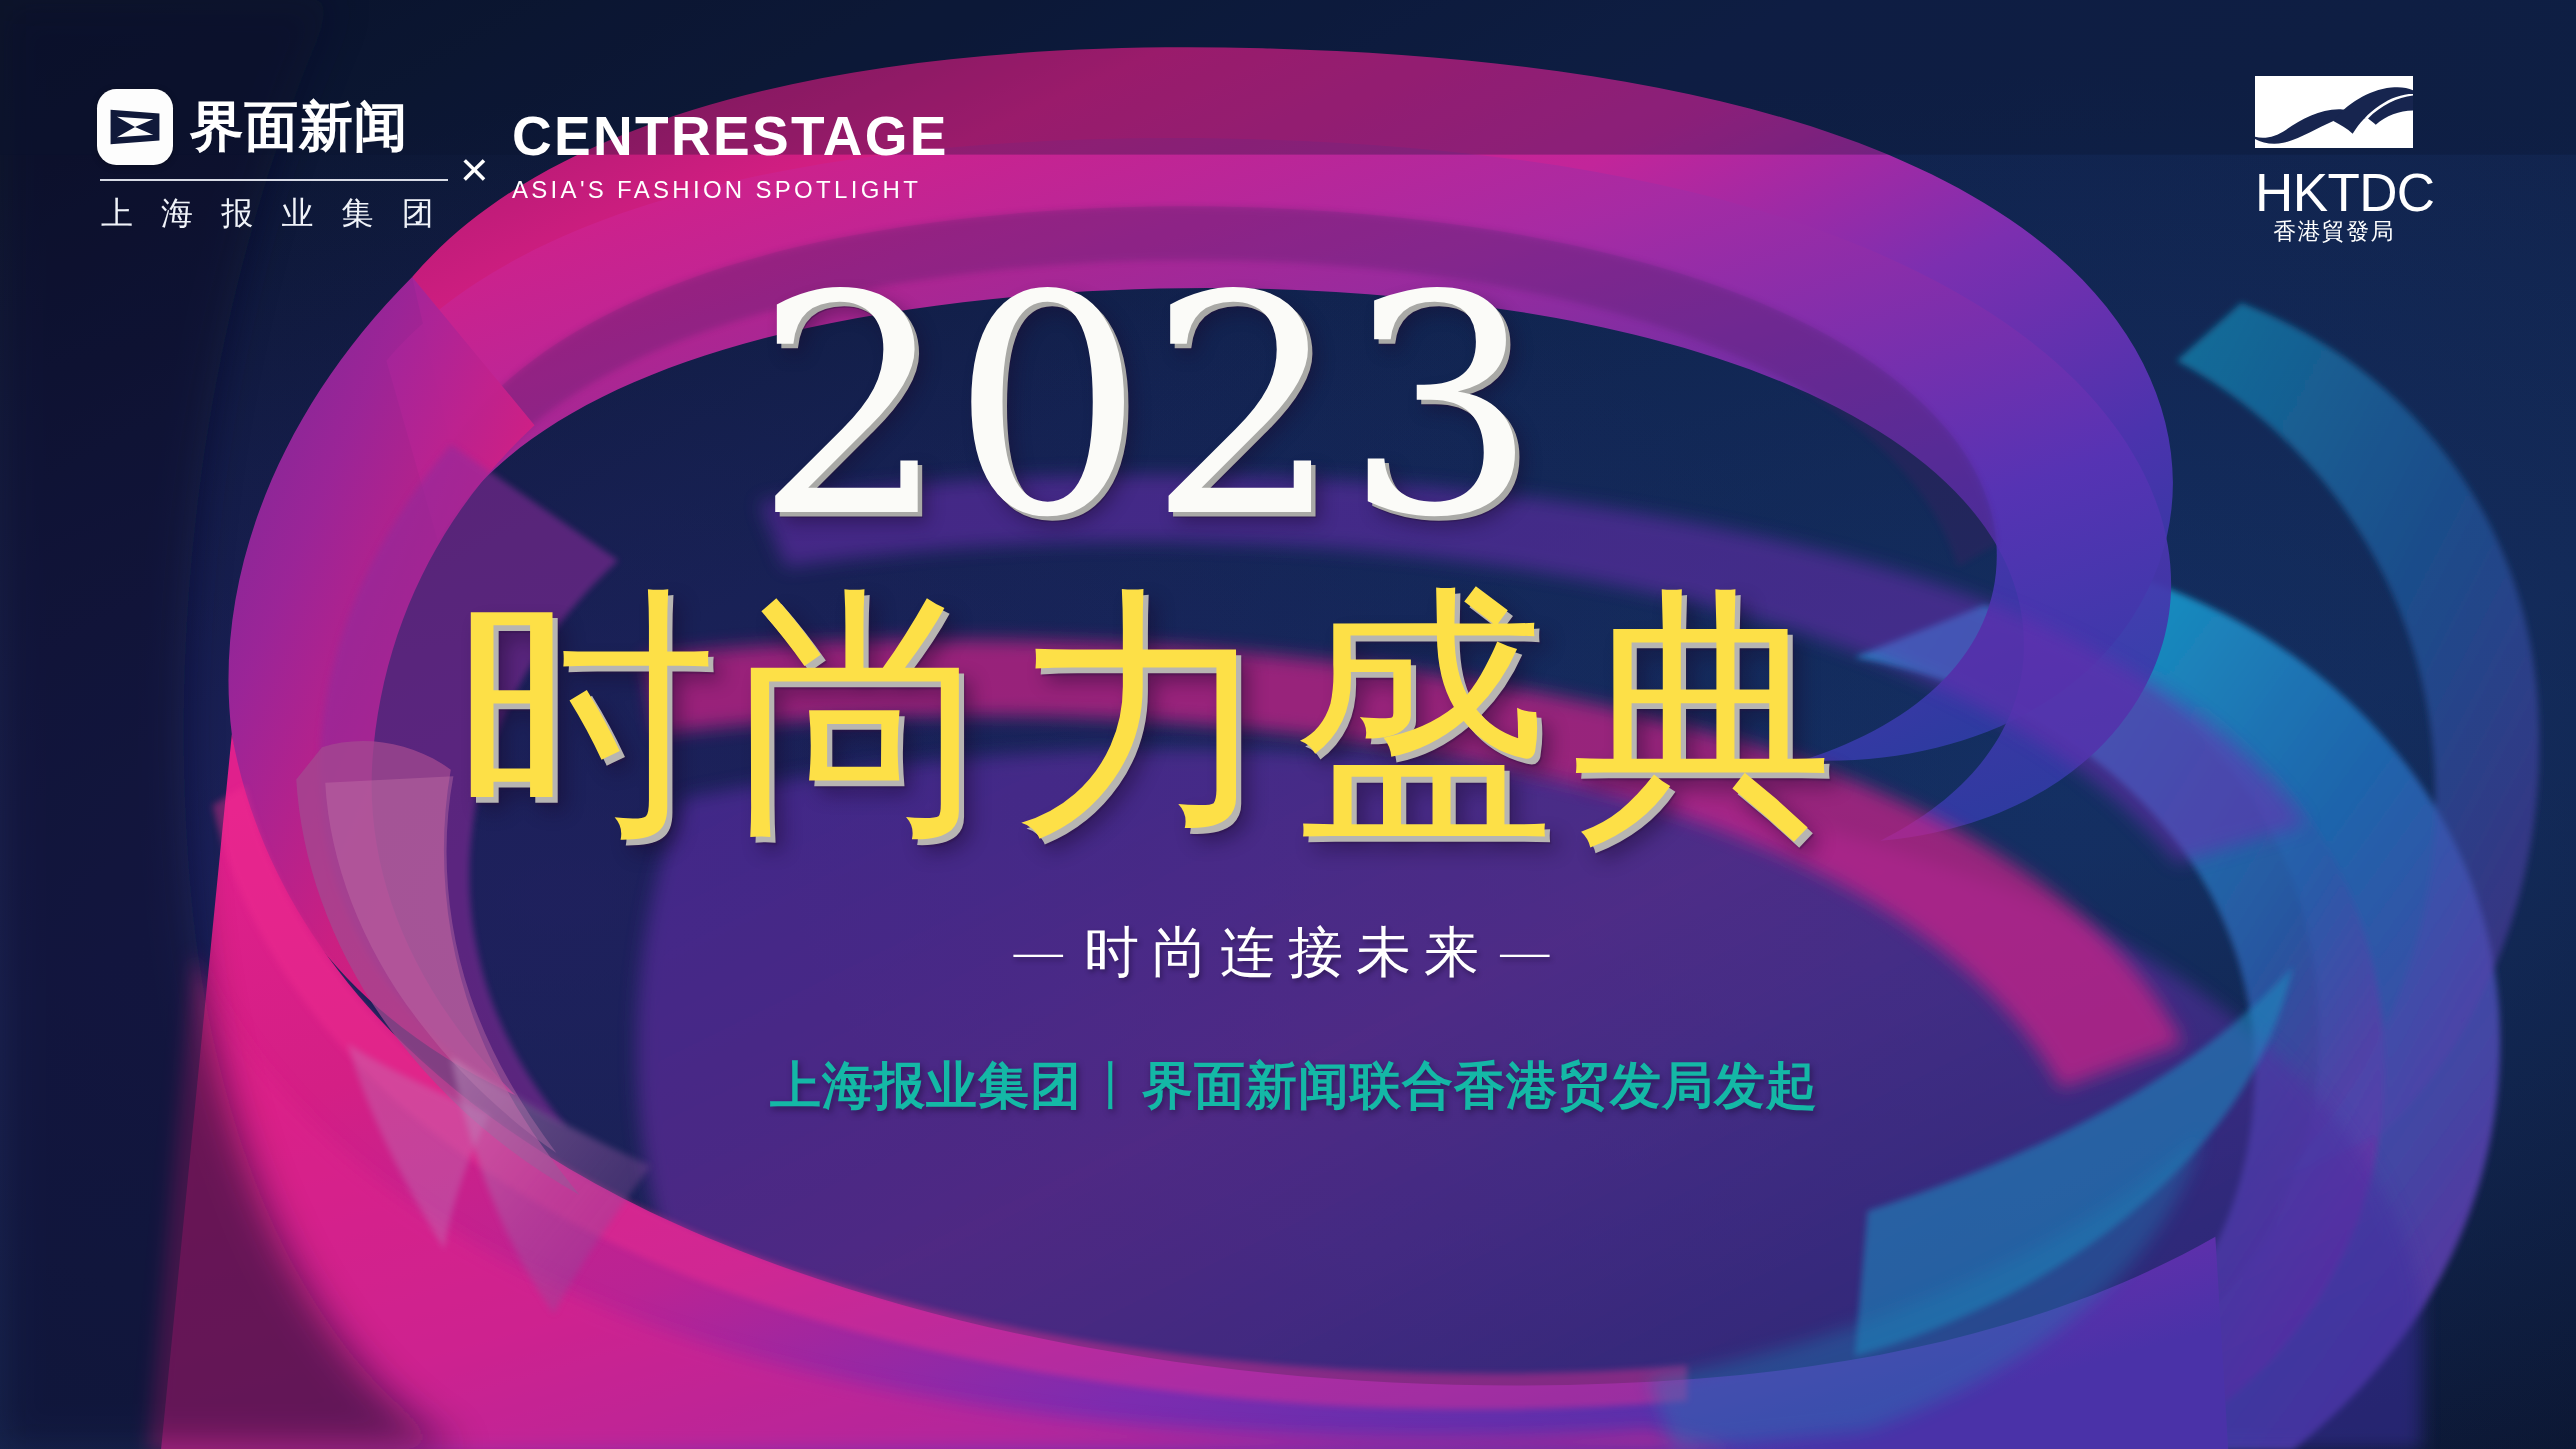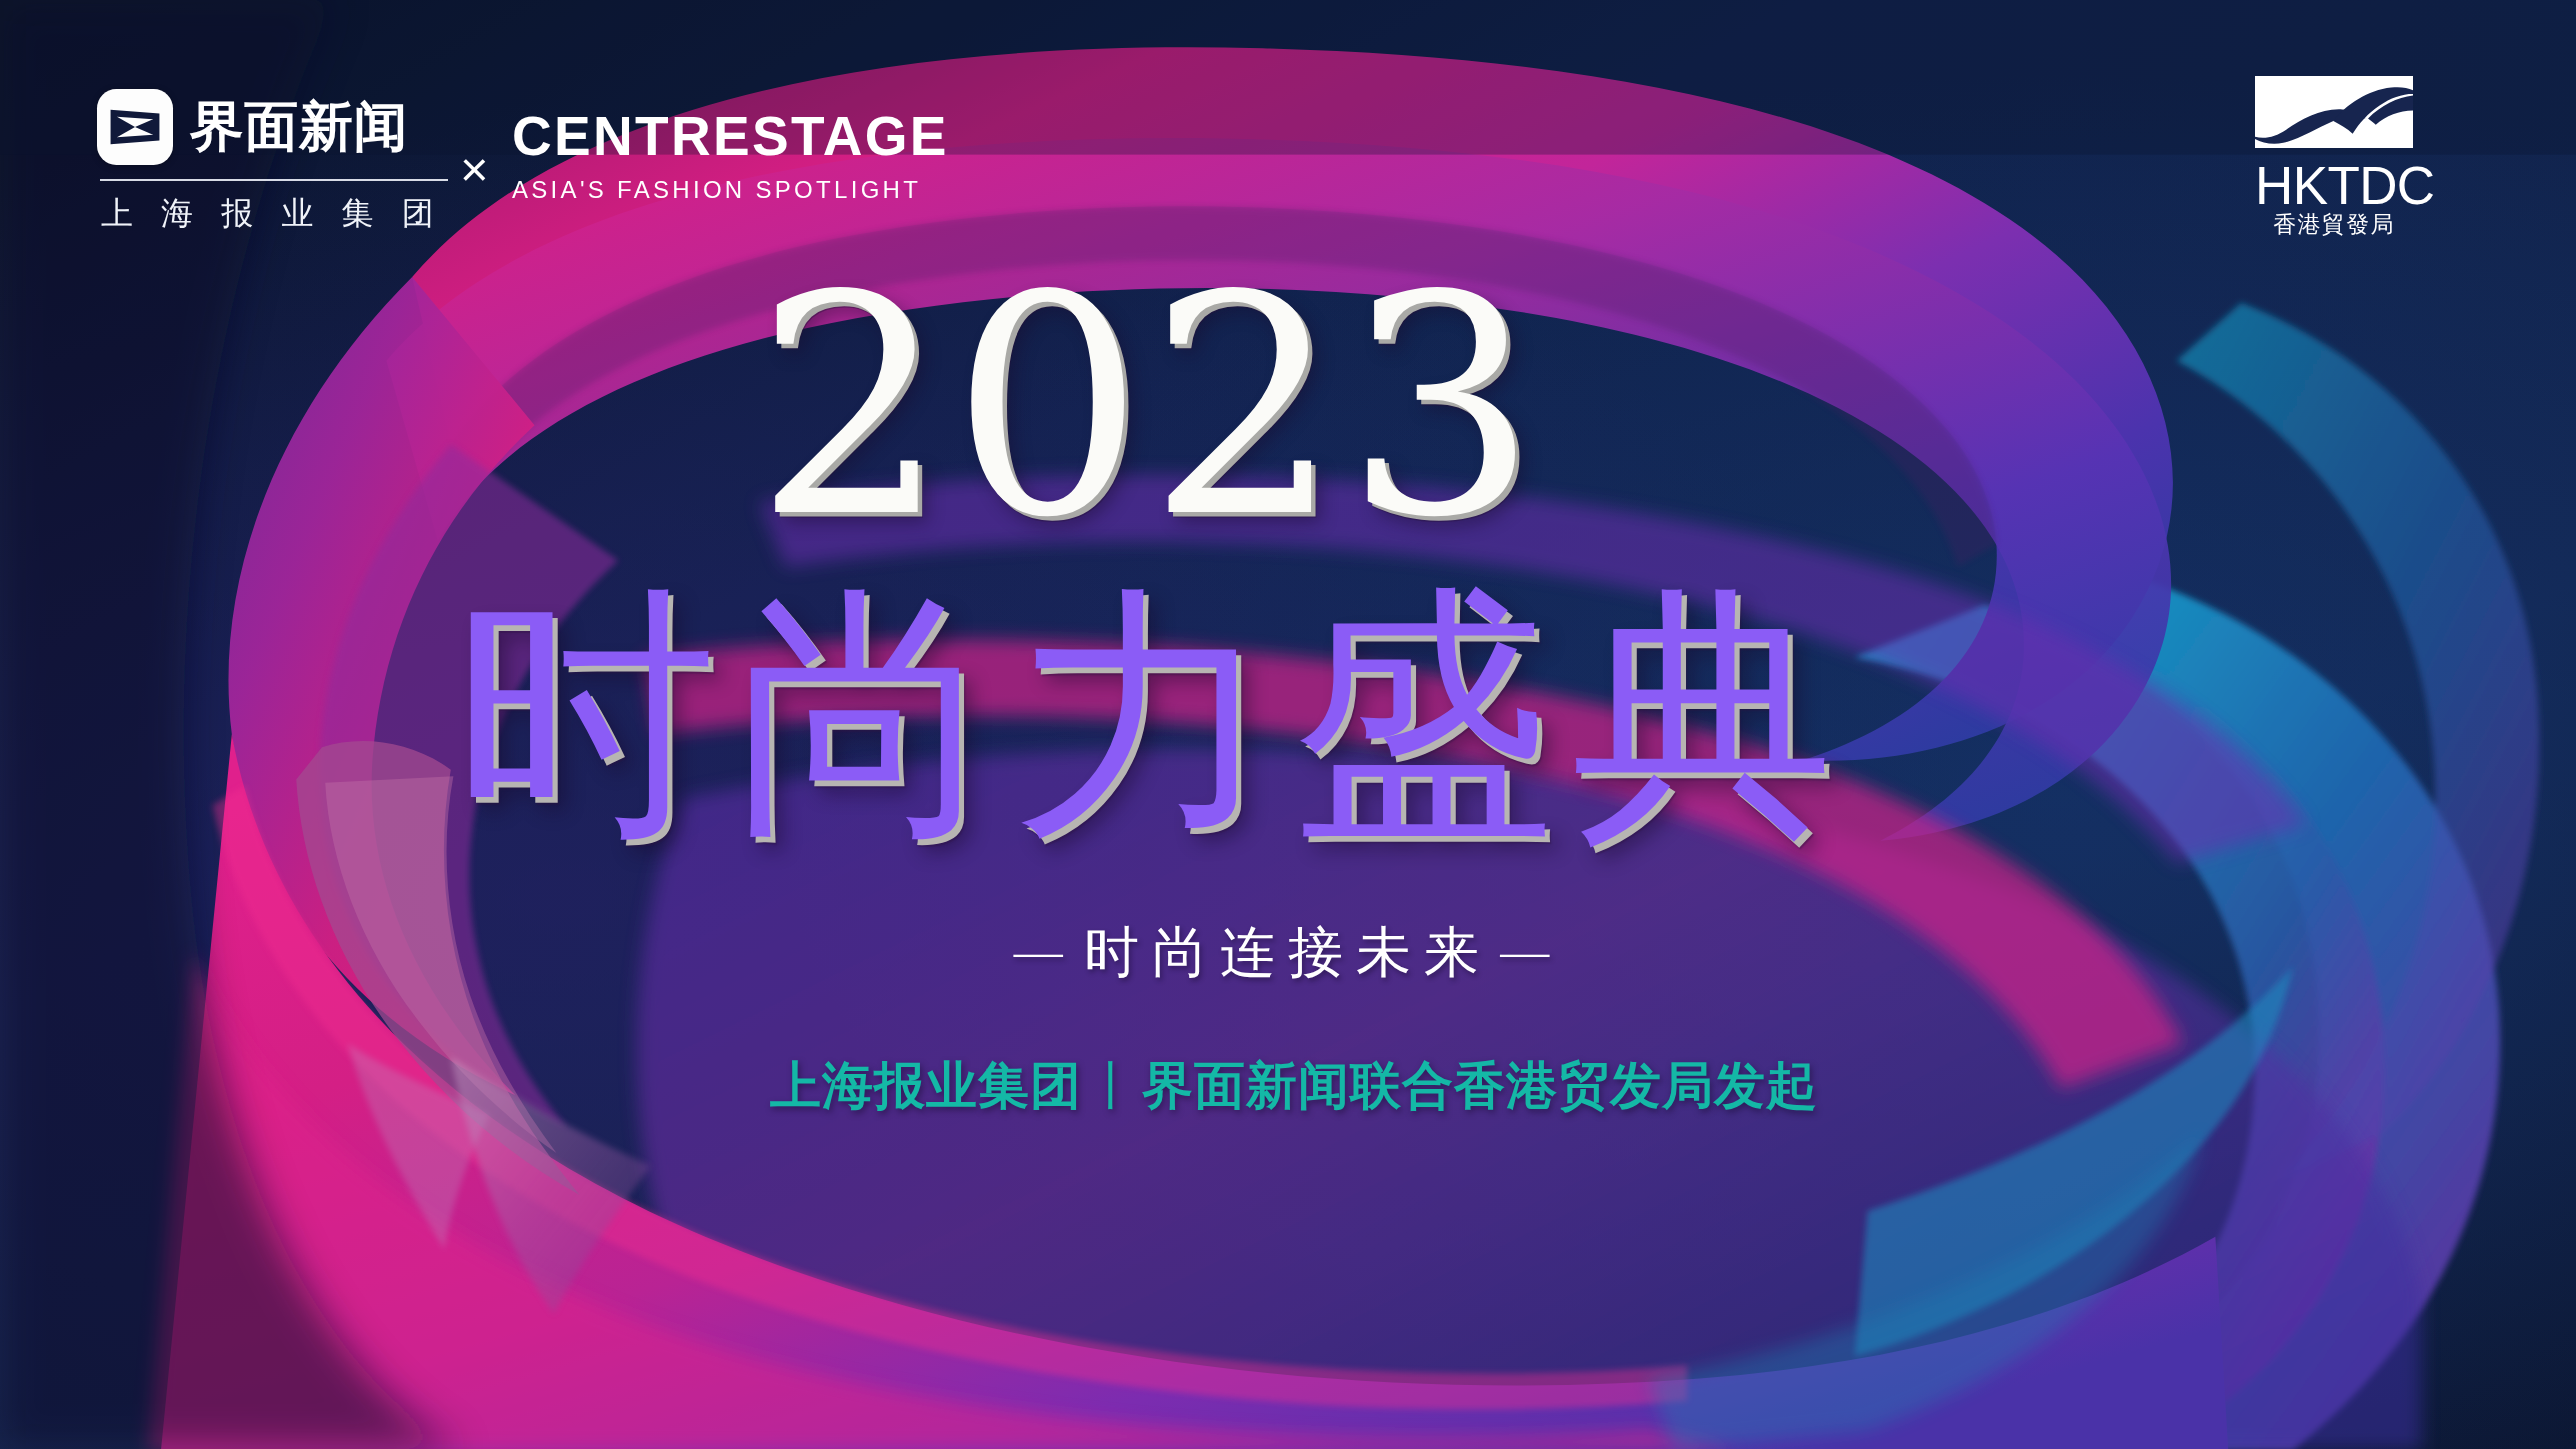--- a/index.html
+++ b/index.html
@@ -48,21 +48,21 @@
     white-space:nowrap;font-family:"Liberation Sans",sans-serif;font-weight:400;
   }
 
   .hk-logo{position:absolute;right:115px;top:76px;width:158px;}
   .hk-mark{
     width:158px;height:72px;background:#ffffff;position:relative;overflow:hidden;
   }
   .hk-mark svg{position:absolute;left:0;top:0;}
   .hk-abbr{
     color:#ffffff;font-size:53px;font-weight:400;letter-spacing:-0.6px;line-height:.96;
-    margin-top:13px;text-align:center;font-family:"Liberation Sans",sans-serif;
+    margin-top:20px;text-align:center;font-family:"Liberation Sans",sans-serif;
   }
   .hk-cn{
     color:#ffffff;font-size:23px;letter-spacing:1.3px;line-height:1;margin-top:1px;
     text-align:center;white-space:nowrap;
     font-family:"DejaVu Sans","Liberation Sans",sans-serif;
   }
 
   
   .center{
     position:absolute;left:0;top:0;width:2576px;height:1450px;z-index:25;
@@ -74,21 +74,21 @@
     font-size:303px;line-height:1;letter-spacing:3.9px;font-weight:400;
     color:#fbfbf8;
     text-shadow:
       4.5px 4.5px 0 #a9a9a6, 5.2px 5.8px 0.6px rgba(40,18,60,.40),
       9px 10.3px 16.7px rgba(25,10,45,.45);
   }
   .cn-title{
     position:absolute;left:0;top:583px;width:2304px;text-align:center;
     font-family:"DejaVu Serif","Liberation Serif",serif;
     font-size:264px;line-height:1;letter-spacing:15.5px;font-weight:400;
-    color:#8b5cf6;
+    color:#fde047;
     text-shadow:
       5.2px 5.8px 0 #b7b5b2, 6.4px 7.7px 1.3px rgba(45,18,62,.38),
       11.6px 13px 19.3px rgba(24,9,42,.48);
   }
   .tagline{
     position:absolute;left:0;top:925px;width:2576px;text-align:center;
     font-family:"DejaVu Sans","Liberation Sans",sans-serif;
     font-size:55px;line-height:1;letter-spacing:13px;font-weight:400;
     color:#ffffff;text-shadow:1.9px 2.6px 5.8px rgba(20,8,40,.45);
   }

